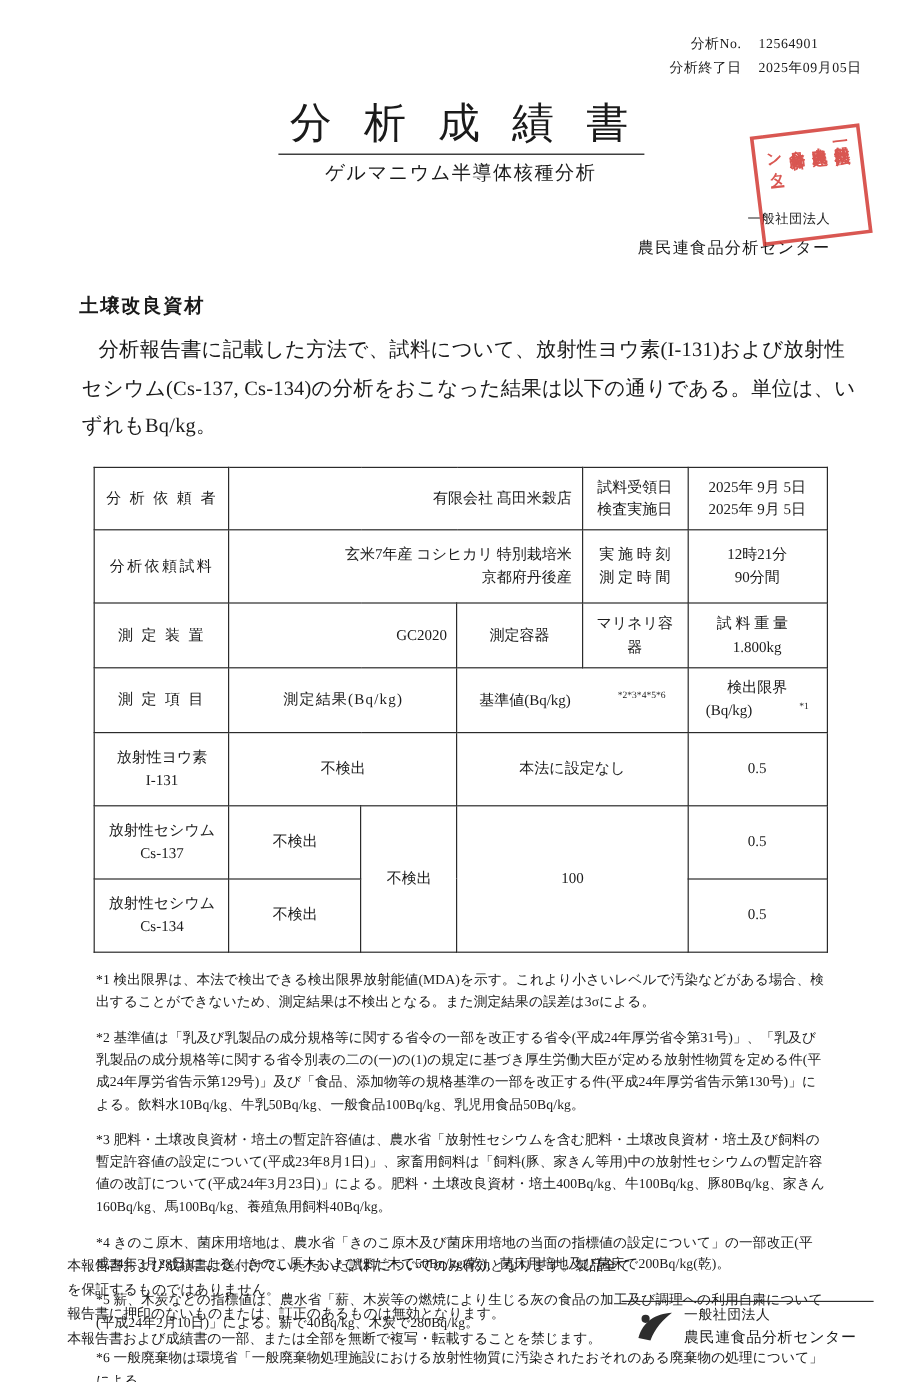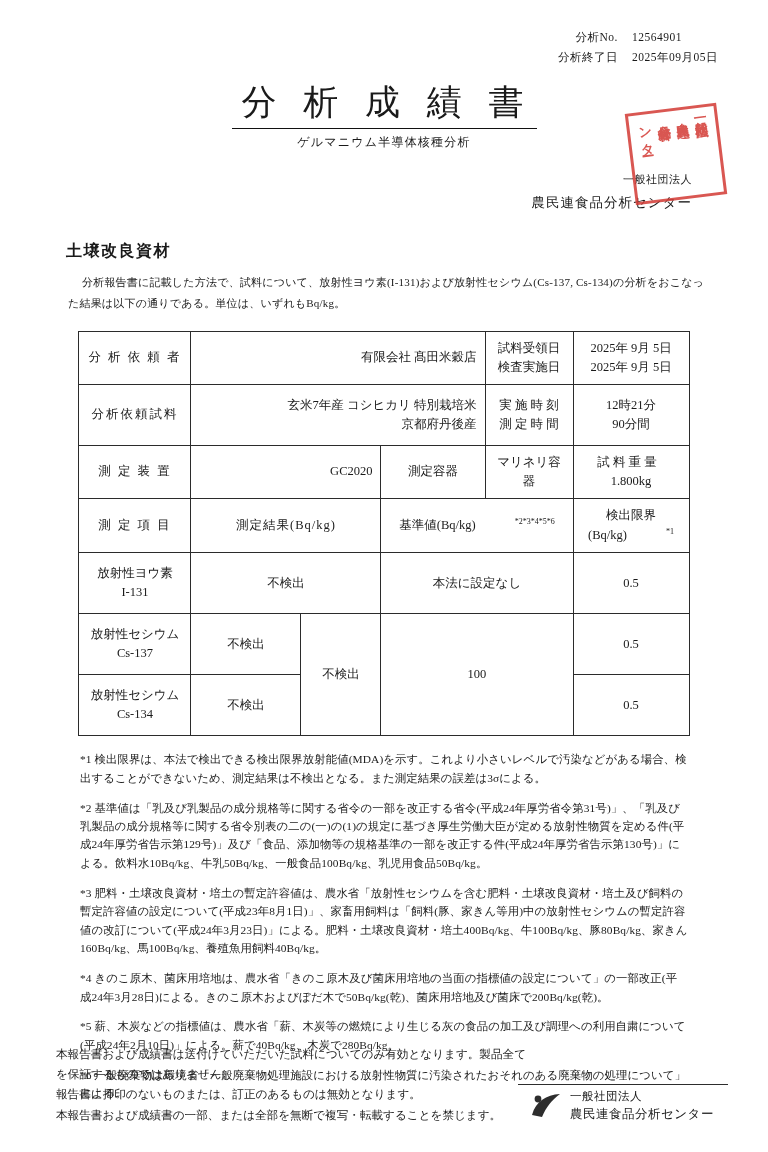--- a/index.html
+++ b/index.html
@@ -45,21 +45,21 @@
   .doc-title {
     font-size: 35px;
     letter-spacing: 9px;
     font-weight: normal;
     display: inline-block;
     border-bottom: 1.6px solid #111;
     padding: 0 4px 3px 10px;
     line-height: 1.25;
   }
   .doc-subtitle {
-    font-size: 12px;
+    font-size: 16px;
     letter-spacing: 1.2px;
     margin-top: 5px;
   }
   .issuer {
     text-align: right;
     font-size: 13.5px;
     letter-spacing: 1px;
     margin-top: 18px;
     padding-right: 36px;
     line-height: 1.9;
@@ -99,21 +99,21 @@
   }
 
   
   .section-title {
     font-size: 16px;
     font-weight: bold;
     margin: 26px 0 10px 26px;
     letter-spacing: 1.5px;
   }
   .lead {
-    font-size: 11px;
+    font-size: 17px;
     line-height: 1.85;
     margin: 0 14px 0 28px;
     text-indent: 14px;
     letter-spacing: 0.2px;
   }
 
   
   table.main {
     border-collapse: collapse;
     width: 610px;

